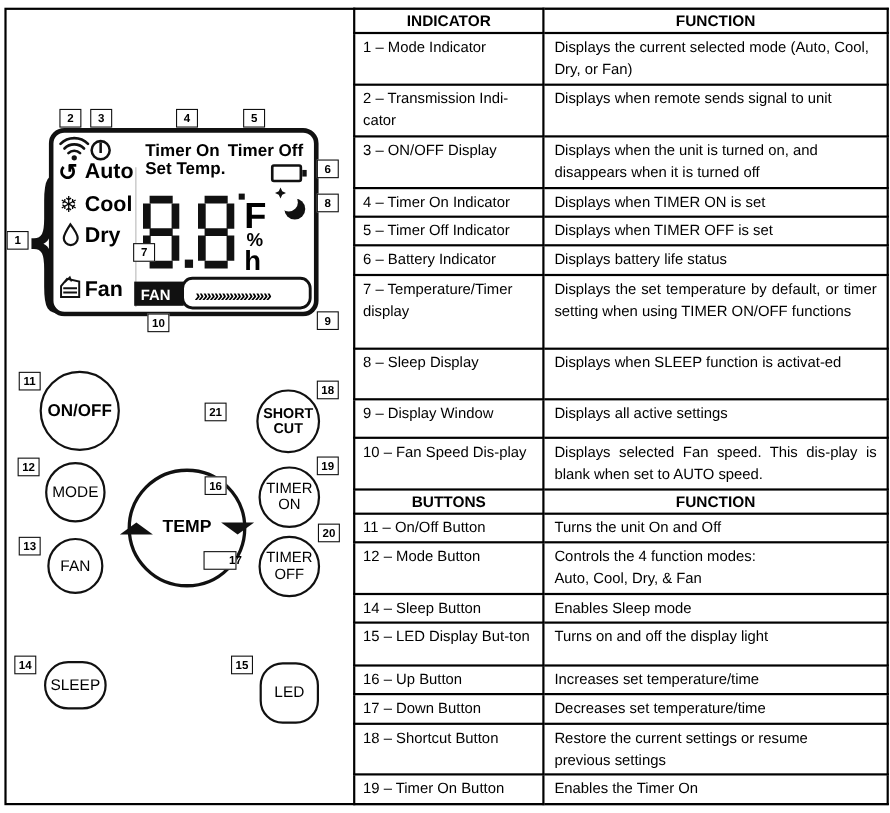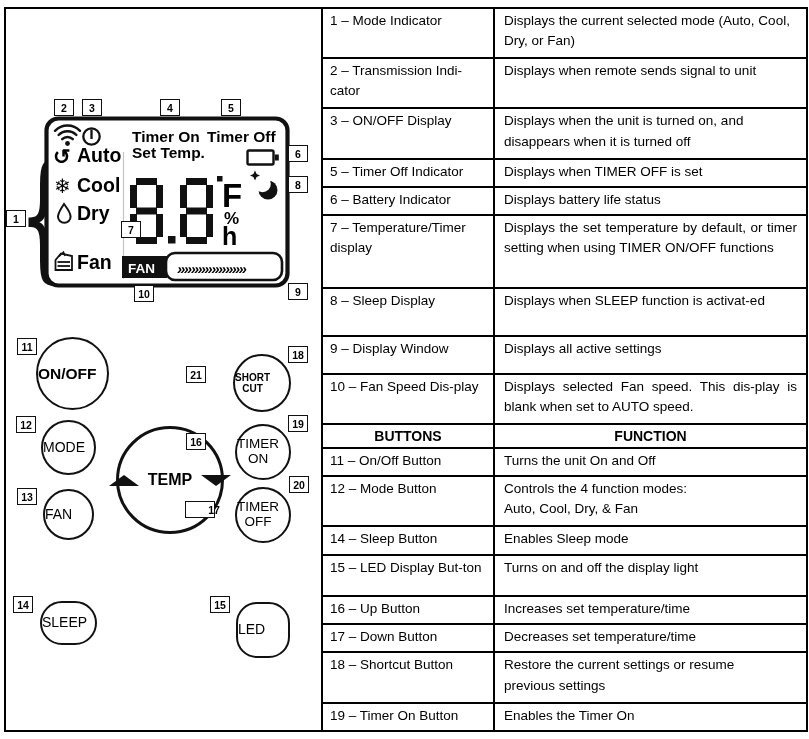--- a/index.html
+++ b/index.html
@@ -8,21 +8,21 @@
   .frame{position:absolute;left:4px;top:7px;width:802px;height:725px;
          border:2.5px solid #000;box-sizing:border-box;}
 
   
   .co{position:absolute;width:20px;height:17px;box-sizing:border-box;border:1.6px solid #111;
       background:#fff;display:flex;align-items:center;justify-content:center;
       font-size:10.5px;font-weight:bold;z-index:6;}
 
   
   .btn{position:absolute;box-sizing:border-box;border:2.6px solid #111;border-radius:50%;
-       background:#fff;display:flex;align-items:center;justify-content:flex-start;
+       background:#fff;display:flex;align-items:center;justify-content:center;
        text-align:center;line-height:1.1;white-space:pre-line;z-index:3;}
   .dial{position:absolute;box-sizing:border-box;border:3px solid #111;border-radius:50%;
         background:#fff;display:flex;flex-direction:row;align-items:center;
         justify-content:center;gap:9px;z-index:2;}
   .tri-up{width:0;height:0;border-left:15px solid transparent;border-right:15px solid transparent;
           border-bottom:11px solid #111;}
   .tri-down{width:0;height:0;border-left:15px solid transparent;border-right:15px solid transparent;
             border-top:11px solid #111;}
   .brace{position:absolute;left:19px;top:147px;font-size:138px;line-height:138px;
          transform:scaleX(.55);transform-origin:left center;font-weight:400;color:#111;
@@ -138,21 +138,21 @@
     <div class="btn" style="left:43px;top:489px;width:51px;height:51px;font-size:14px;">
       <span>FAN</span>
     </div>
 
     <div class="dial" style="left:116px;top:426px;width:108px;height:108px;">
       <div class="tri-up"></div>
       <div style="font-size:16px;font-weight:bold;">TEMP</div>
       <div class="tri-down"></div>
     </div>
 
-    <div class="btn" style="left:233px;top:354px;width:58px;height:58px;font-size:10px;font-weight:bold;">
+    <div class="btn" style="left:233px;top:354px;width:58px;height:58px;font-size:13px;font-weight:bold;">
       <span>SHORT
 CUT</span>
     </div>
     <div class="btn" style="left:235px;top:424px;width:56px;height:56px;font-size:13.5px;">
       <span>TIMER
 ON</span>
     </div>
     <div class="btn" style="left:235px;top:487px;width:56px;height:56px;font-size:13.5px;">
       <span>TIMER
 OFF</span>
@@ -186,31 +186,39 @@
     <div class="co" style="left:289px;top:476px;">20</div>
     <div class="co" style="left:186px;top:366px;">21</div>
   </div>
 
   <table class="spec">
     <colgroup>
         <col style="width:172px;">
         <col style="width:313px;">
       </colgroup>
     <tbody>
+        <tr style="height:19px;">
+      <th>INDICATOR</th>
+      <th>FUNCTION</th>
+    </tr>
     <tr style="height:37px;">
       <td>1 – Mode Indicator</td>
       <td class="func">Displays the current selected mode (Auto, Cool, Dry, or Fan)</td>
     </tr>
     <tr style="height:45px;">
       <td>2 – Transmission Indi-cator</td>
       <td class="func">Displays when remote sends signal to unit</td>
     </tr>
     <tr style="height:44px;">
       <td>3 – ON/OFF Display</td>
       <td class="func">Displays when the unit is turned on, and disappears when it is turned off</td>
+    </tr>
+    <tr style="height:22px;">
+      <td>4 – Timer On Indicator</td>
+      <td class="func">Displays when TIMER ON is set</td>
     </tr>
     <tr style="height:22px;">
       <td>5 – Timer Off Indicator</td>
       <td class="func">Displays when TIMER OFF is set</td>
     </tr>
     <tr style="height:22px;">
       <td>6 – Battery Indicator</td>
       <td class="func">Displays battery life status</td>
     </tr>
     <tr style="height:67px;">

